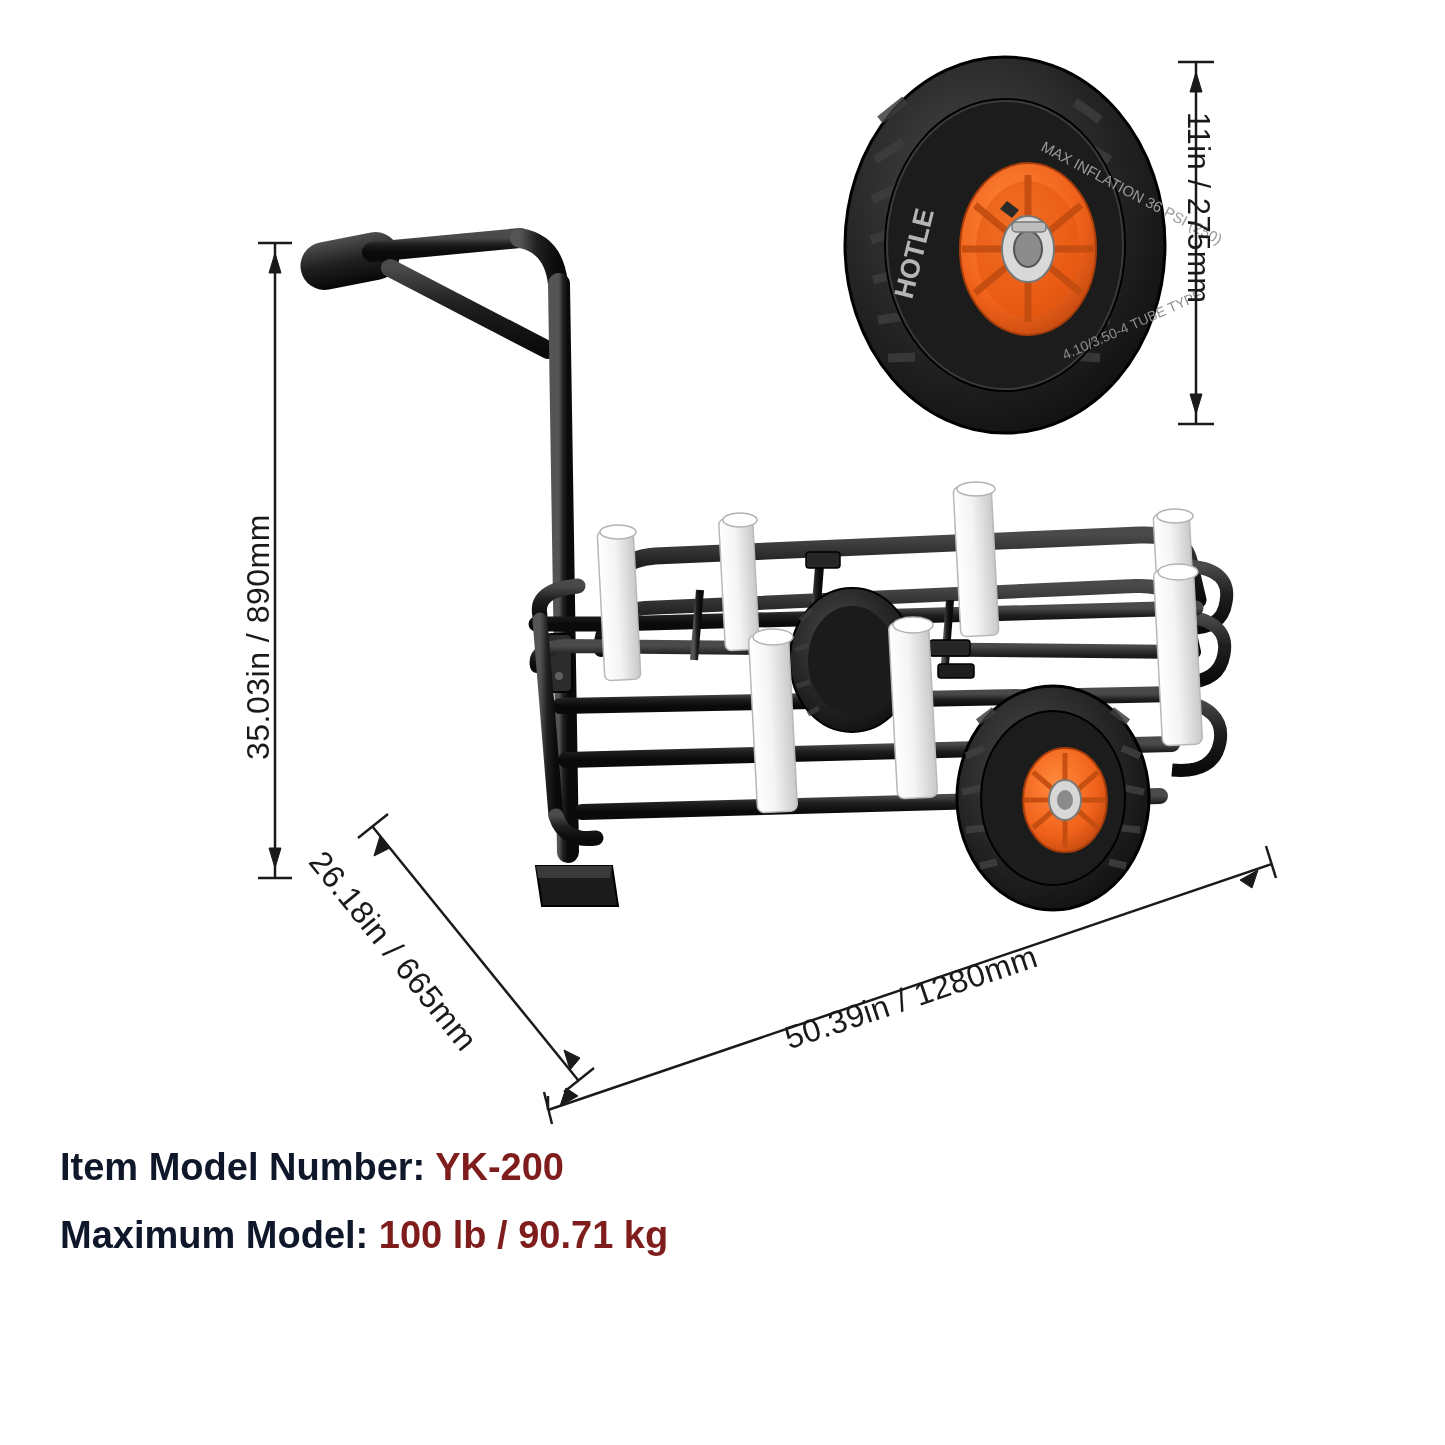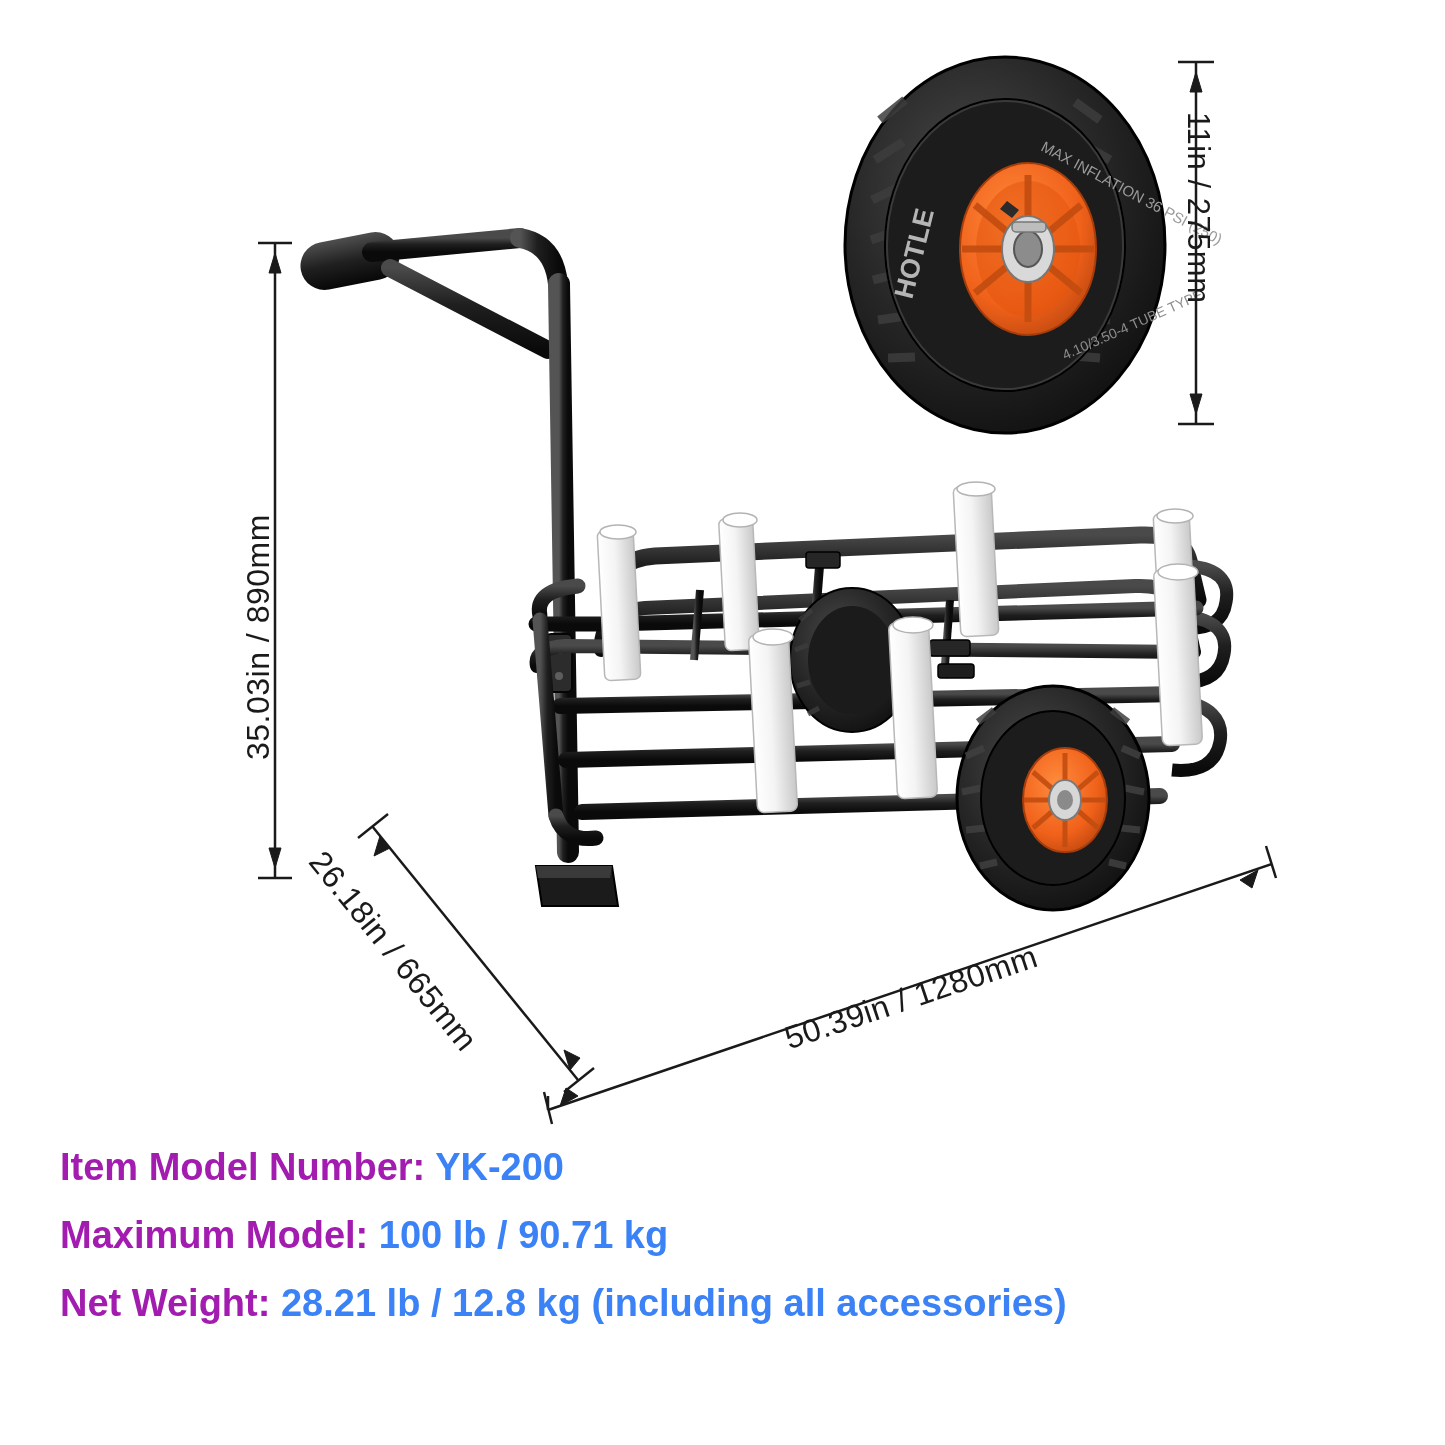--- a/index.html
+++ b/index.html
@@ -28,22 +28,22 @@
     width:1340px;
   }
   .spec-row{
     font-size:38px;
     font-weight:bold;
     color:#1a1a1a;
     margin-bottom:28px;
     white-space:nowrap;
     line-height:1.05;
   }
-  .spec-val{color:#3b82f6;font-weight:bold;}
-  .spec-lbl{color:#a21caf;}
+  .spec-val{color:#7f1d1d;font-weight:bold;}
+  .spec-lbl{color:#0f172a;}
 
   
   svg{display:block;}
 </style>
 </head>
 <body>
 
 <div class="stage">
 
   <svg width="1445" height="1140" viewBox="0 0 1445 1140" style="position:absolute;left:0;top:0;">
@@ -296,19 +296,15 @@
 
   <div class="specs">
     <div class="spec-row">
       <span class="spec-lbl">Item Model Number:</span>
       <span class="spec-val">YK-200</span>
     </div>
     <div class="spec-row">
       <span class="spec-lbl">Maximum Model:</span>
       <span class="spec-val">100 lb / 90.71 kg</span>
     </div>
-    <div class="spec-row">
-      <span class="spec-lbl">Net Weight:</span>
-      <span class="spec-val">28.21 lb / 12.8 kg (including all accessories)</span>
-    </div>
   </div>
 
 </div>
 
 </body></html>

